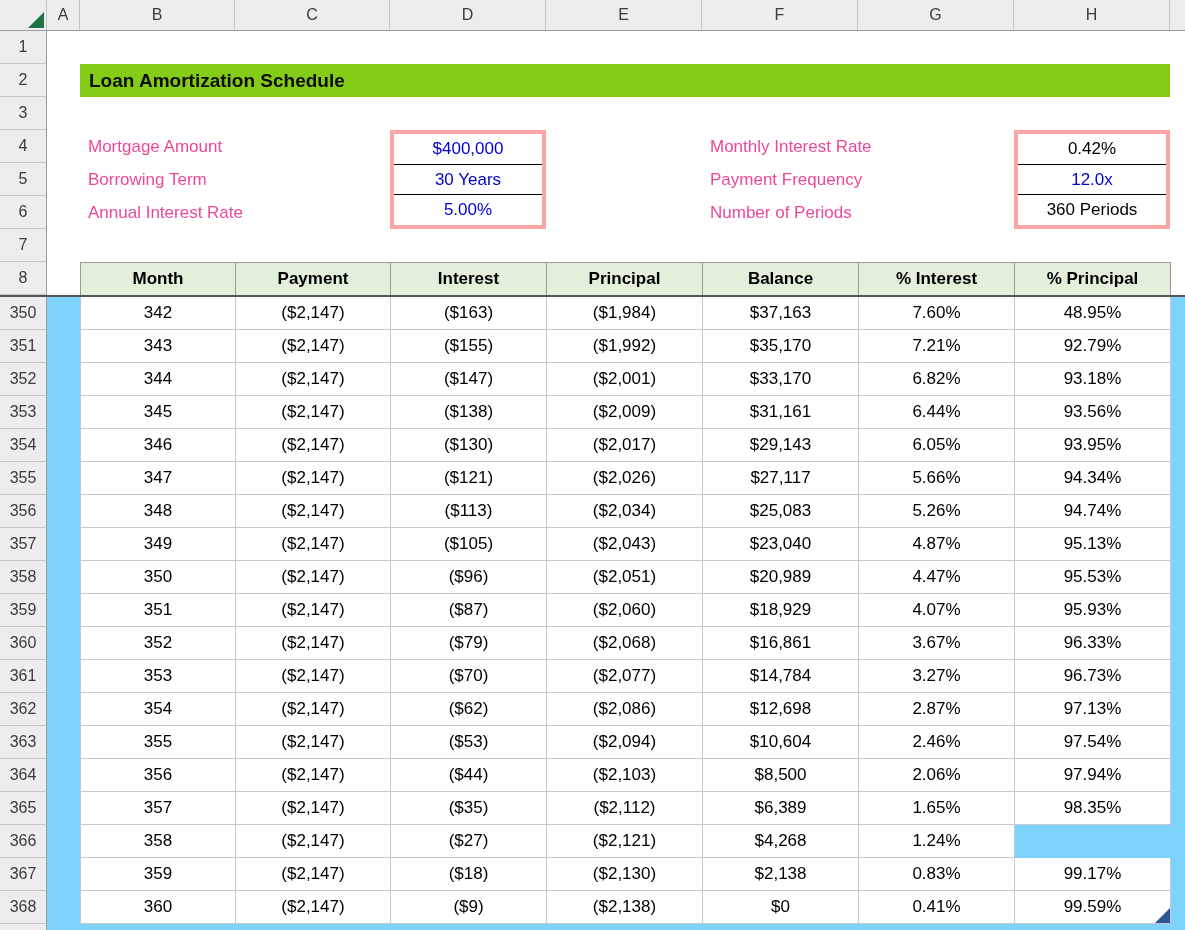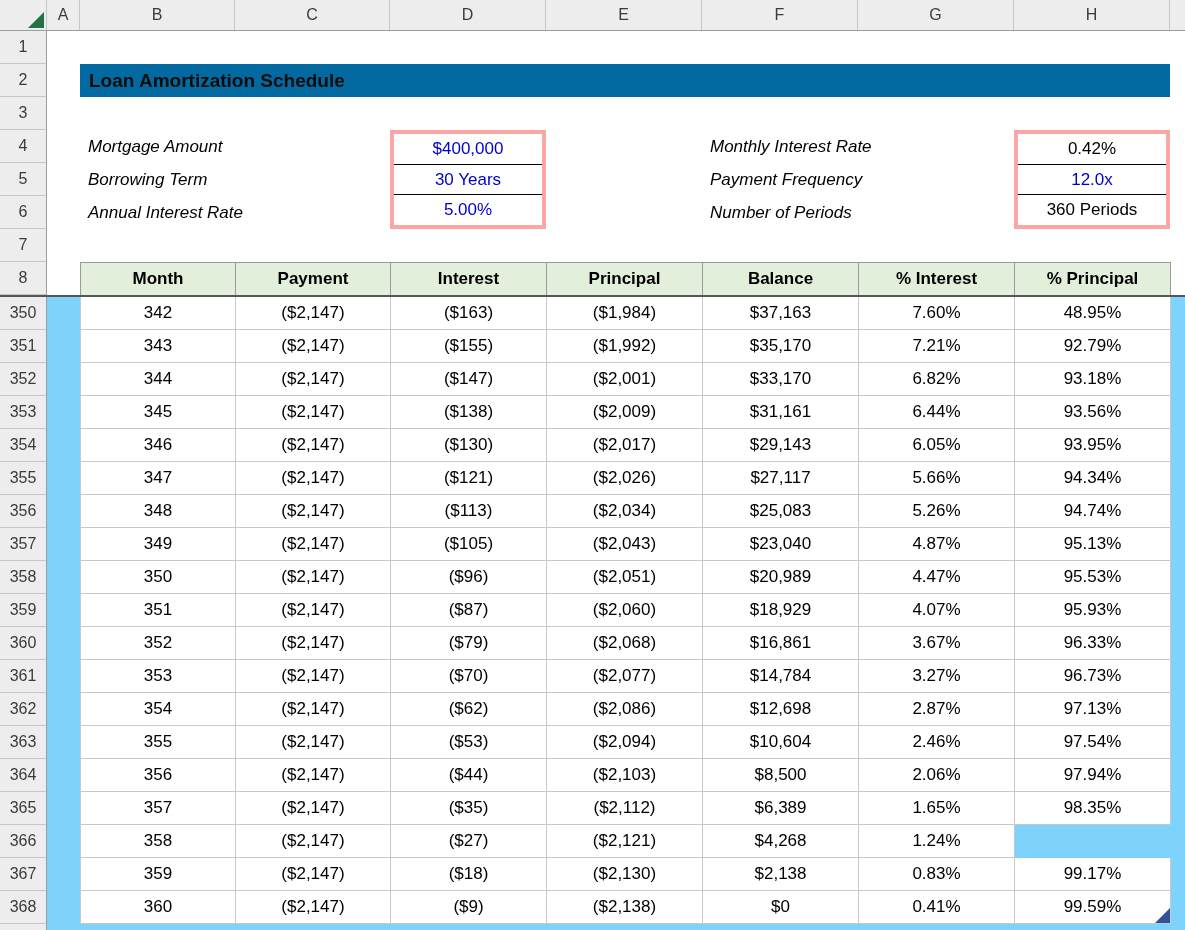--- a/index.html
+++ b/index.html
@@ -29,26 +29,26 @@
   
   .freeze { position: absolute; left: 0; top: 295px; width: 1185px; height: 2px;
     background: #565656; z-index: 6; }
 
   
   .gridtop { position: absolute; left: 47px; top: 31px; width: 1138px; height: 264px; background: #fff; }
   .gridbottom { position: absolute; left: 47px; top: 297px; width: 1138px; height: 735px; background: #7dd3fc; }
 
   
   .titlebar { position: absolute; left: 33px; top: 33px; width: 1090px; height: 33px;
-    background: #0369a1; display: flex; align-items: center; padding-left: 9px;
+    background: #84cc16; display: flex; align-items: center; padding-left: 9px;
     font-weight: bold; font-size: 19px; color: #0d0d0d; }
 
   
   .lbl { position: absolute; height: 33px; display: flex; align-items: center;
-    font-size: 17px; color: #000000; font-style: italic; }
+    font-size: 17px; color: #ec4899; }
   .lbl.left { left: 41px; }
   .lbl.right { left: 663px; }
   .r4 { top: 99px; } .r5 { top: 132px; } .r6 { top: 165px; }
 
   
   .inputbox { position: absolute; top: 99px; width: 156px; height: 99px;
     border: 4px solid #fca5a5; display: flex; flex-direction: column; background: #fff; }
   .inputbox.dcol { left: 343px; }
   .inputbox.hcol { left: 967px; }
   .inputbox .val { flex: 1 1 0; display: flex; align-items: center; justify-content: center;

